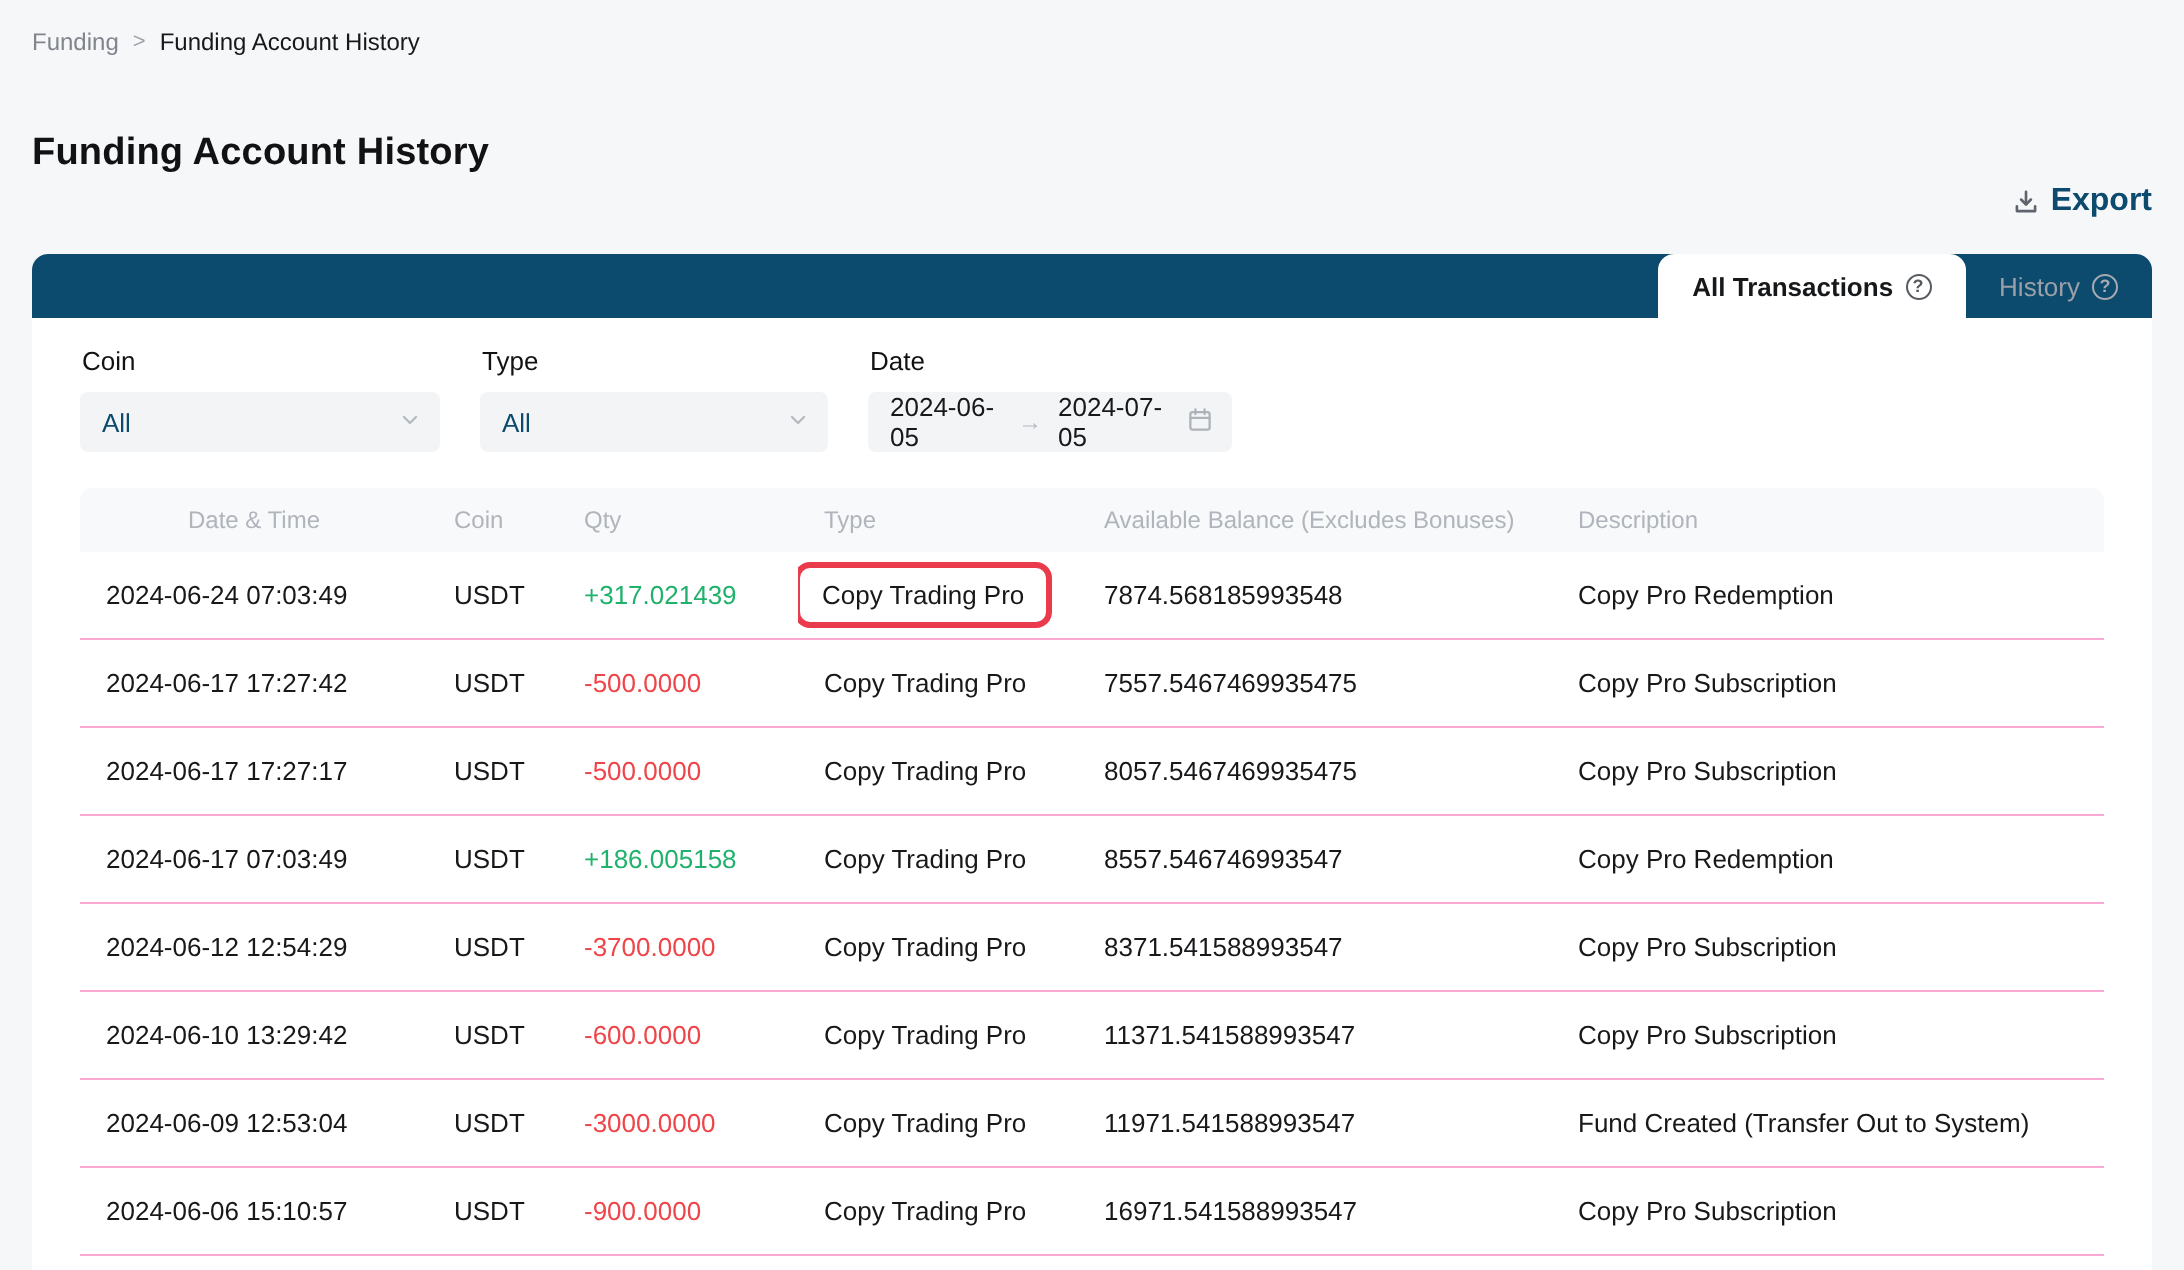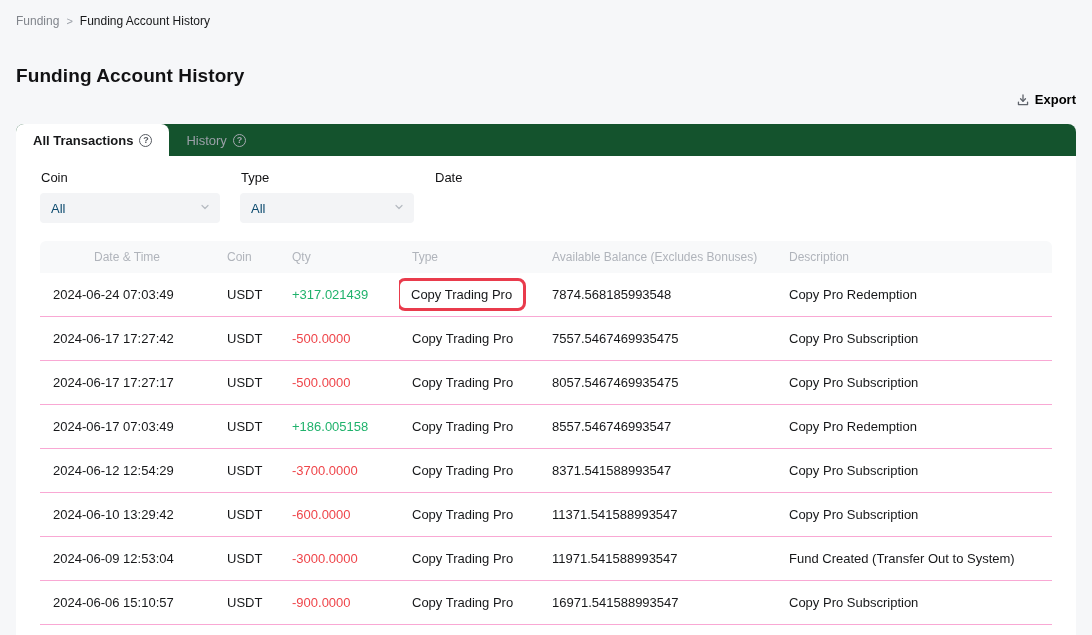--- a/index.html
+++ b/index.html
@@ -18,27 +18,27 @@
   .bc-link { color: #81858c; cursor: pointer; }
   .bc-sep { color: #9ba0a8; font-size: 11px; }
   .bc-current { color: #17181a; font-weight: 500; }
 
   
   .header-row { display: flex; justify-content: space-between; align-items: center; padding: 16px 16px 17px 16px; }
   .page-title { font-size: 19px; font-weight: 700; color: #121214; letter-spacing: .1px; }
   .export-btn {
     display: flex; align-items: center; gap: 5px;
     background: transparent; border: none; cursor: pointer;
-    font-family: inherit; font-size: 13px; font-weight: 600; color: #000000; margin-top: 48px;
+    font-family: inherit; font-size: 16px; font-weight: 600; color: #0c4a6e; margin-top: 48px;
   }
   .export-btn svg { display: block; }
 
   
   .card { margin: 0 16px; width: 1060px; }
-  .tabstrip { height: 32px; background: #14532d; border-radius: 8px 8px 0 0; display: flex; align-items: stretch; }
+  .tabstrip { height: 32px; background: #0c4a6e; border-radius: 8px 8px 0 0; display: flex; align-items: stretch; justify-content: flex-end; }
   .tab { display: flex; align-items: center; gap: 6px; padding: 0 17px; font-size: 13px; color: #9ba0a8; cursor: pointer; white-space: nowrap; }
   .tab.active { background: #ffffff; border-radius: 8px 8px 0 0; color: #17181a; font-weight: 700; }
   .help {
     width: 13px; height: 13px; border-radius: 50%;
     border: 1px solid #a6aab1; color: #a6aab1;
     font-size: 9px; font-weight: 600; line-height: 11px; text-align: center;
     display: inline-block; flex: 0 0 auto;
   }
   .tab.active .help { border-color: #565a61; color: #565a61; }
 
@@ -142,20 +142,32 @@
             <span>
               <svg width="12" height="12" viewBox="0 0 16 16" fill="none" stroke="#b6bac1" stroke-width="1.6" stroke-linecap="round" stroke-linejoin="round">
                   <path d="M4 6l4 4 4-4"></path>
                 </svg>
             </span>
           </div>
         </div>
 
         <div class="filter w3">
           <div class="flabel">Date</div>
+          <div class="daterange">
+            <span>2024-06-05</span>
+            <span class="arrow-sep">→</span>
+            <span>2024-07-05</span>
+            <span>
+              <svg width="14" height="14" viewBox="0 0 16 16" fill="none" stroke="#aeb3ba" stroke-width="1.3" stroke-linecap="round">
+                <rect x="2.5" y="3.5" width="11" height="10" rx="1.2"></rect>
+                  <path d="M2.5 6.8h11"></path>
+                  <path d="M5.4 2v2.6M10.6 2v2.6"></path>
+              </svg>
+            </span>
+          </div>
         </div>
 
       </div>
 
       <table>
         <colgroup>
           <col style="width:174px">
             <col style="width:65px">
             <col style="width:120px">
           <col style="width:140px">

